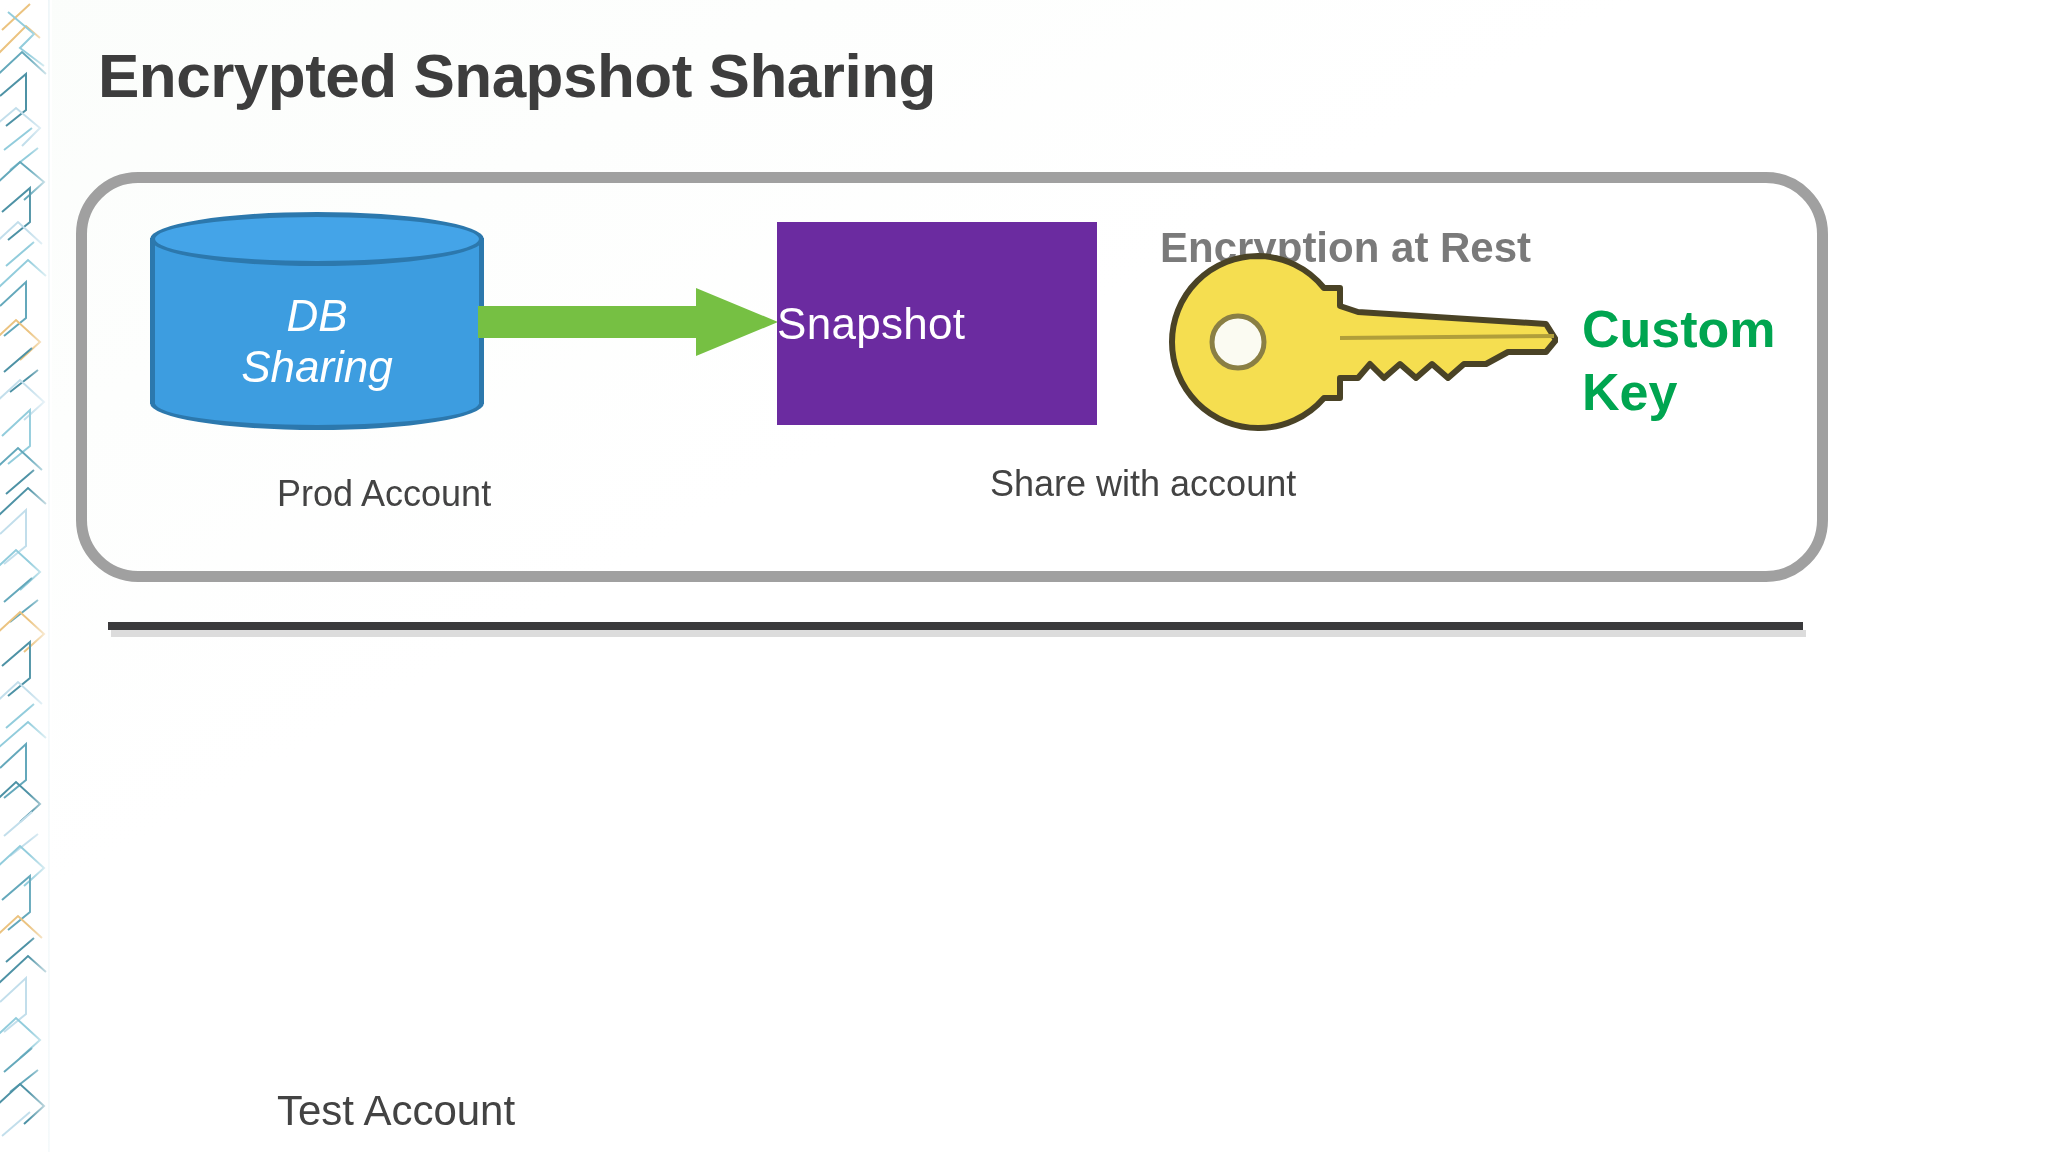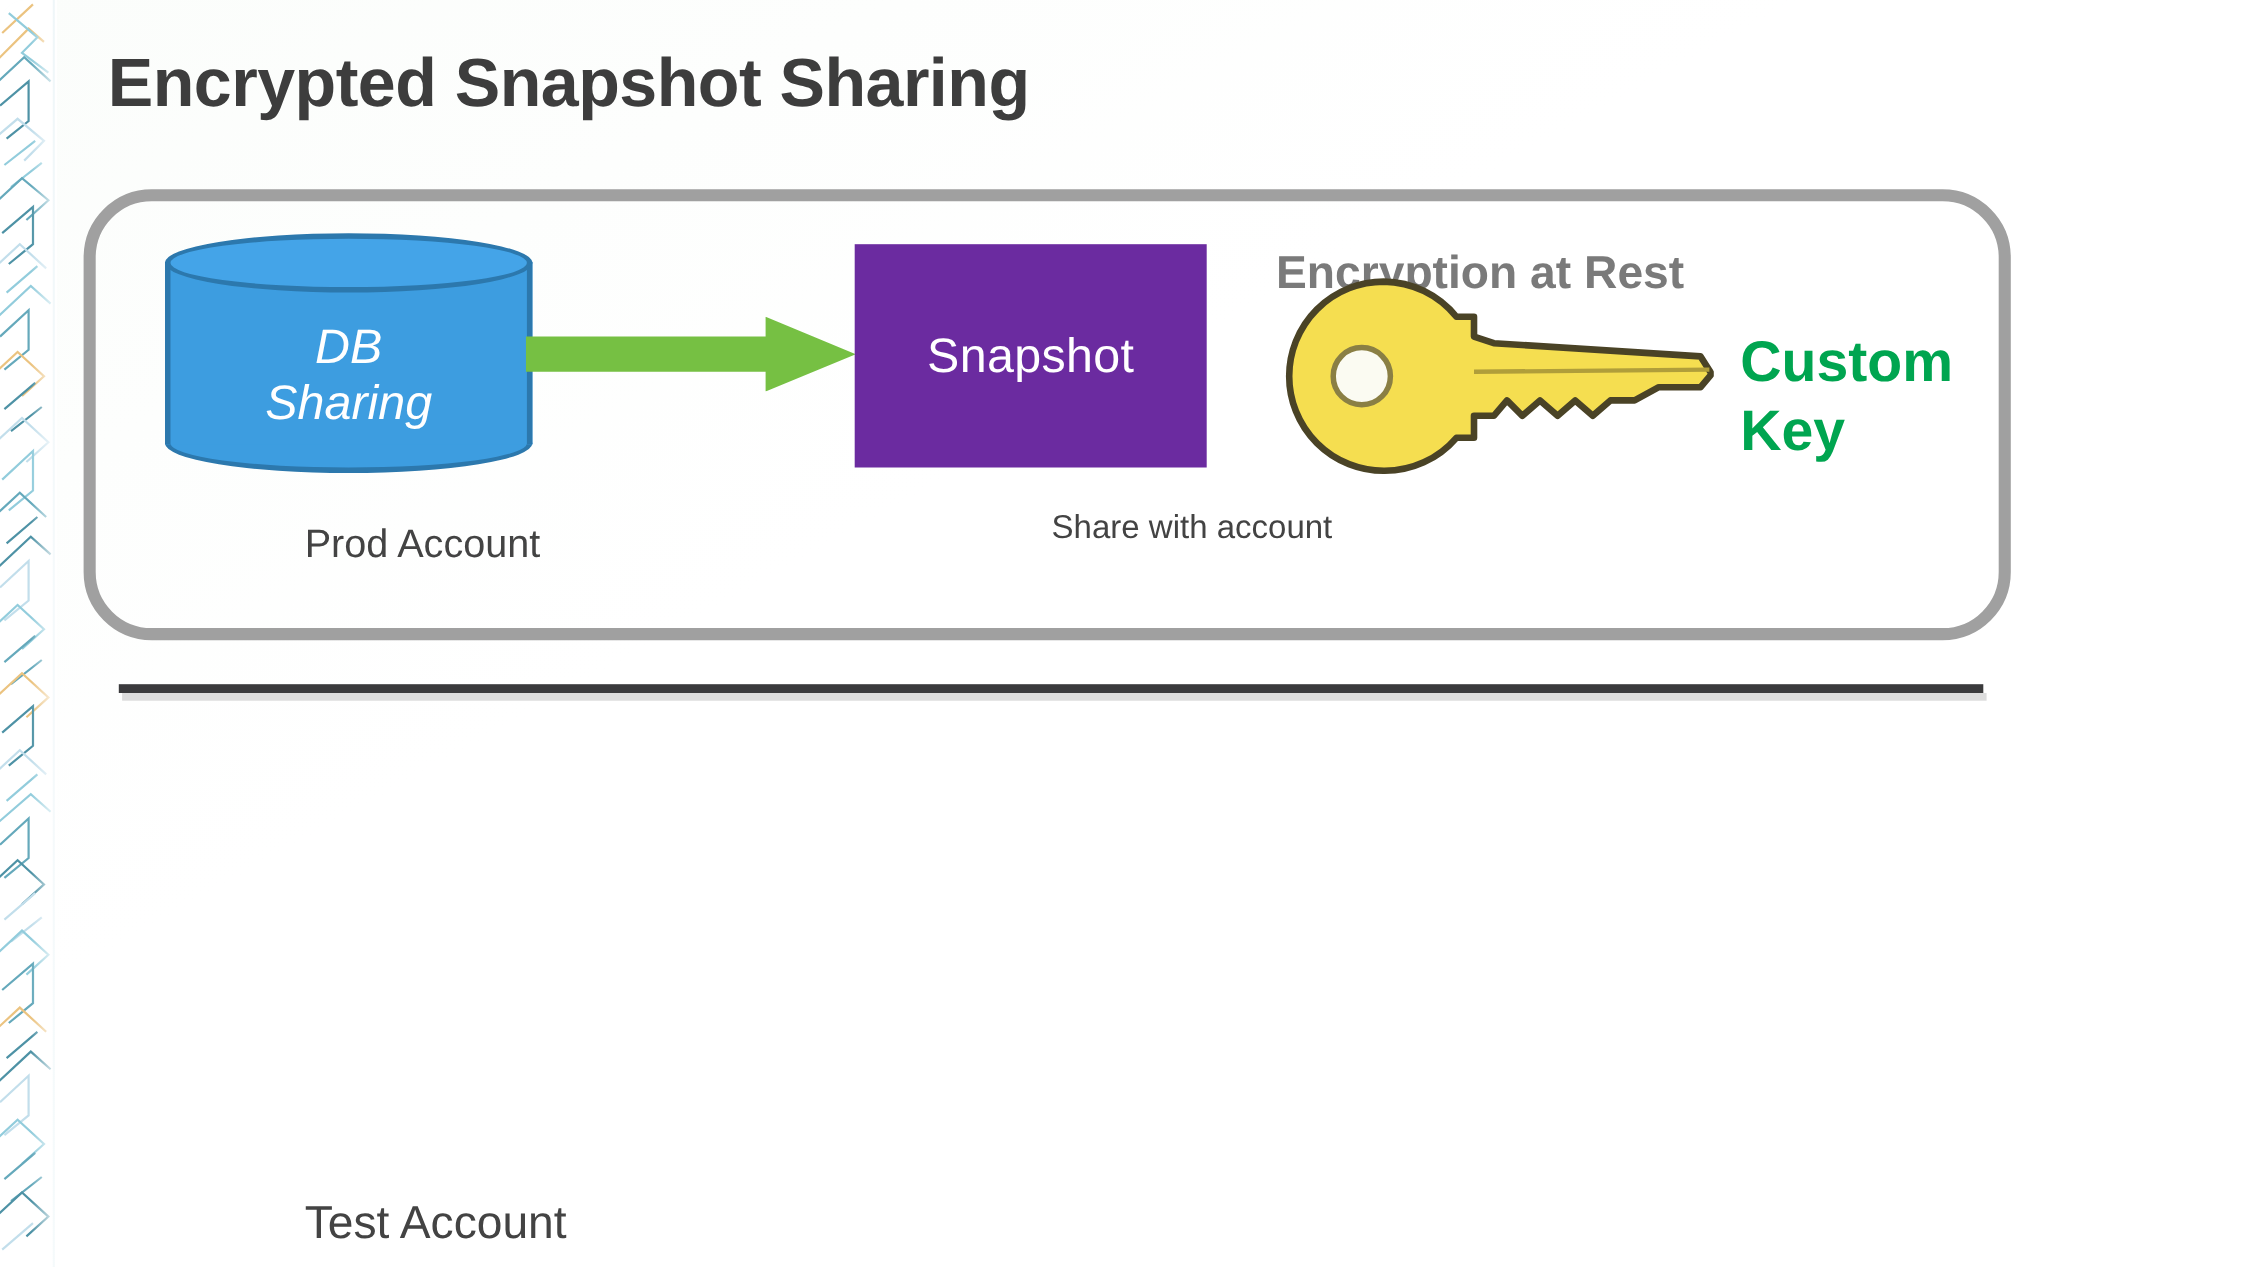--- a/index.html
+++ b/index.html
@@ -143,21 +143,20 @@
   
   #snapshot-box {
     position: absolute;
     left: 777px;
     top: 222px;
     width: 320px;
     height: 203px;
     background: #6B2BA0;
     display: flex;
     align-items: center;
-    justify-content: center;
   }
   #snapshot-box .snap-label {
     color: #ffffff;
     font-size: 44px;
     font-weight: normal;
     letter-spacing: 0.3px;
   }
 
   
   #encryption-heading {
@@ -196,23 +195,23 @@
   #prod-account-label {
     position: absolute;
     left: 277px;
     top: 473px;
     font-size: 36px;
     color: #434343;
     white-space: nowrap;
   }
   #share-with-account-label {
     position: absolute;
-    left: 956px;
+    left: 990px;
     top: 463px;
-    font-size: 30px;
+    font-size: 36px;
     color: #434343;
     white-space: nowrap;
   }
 
   
   #divider {
     position: absolute;
     left: 108px;
     top: 622px;
     width: 1695px;

